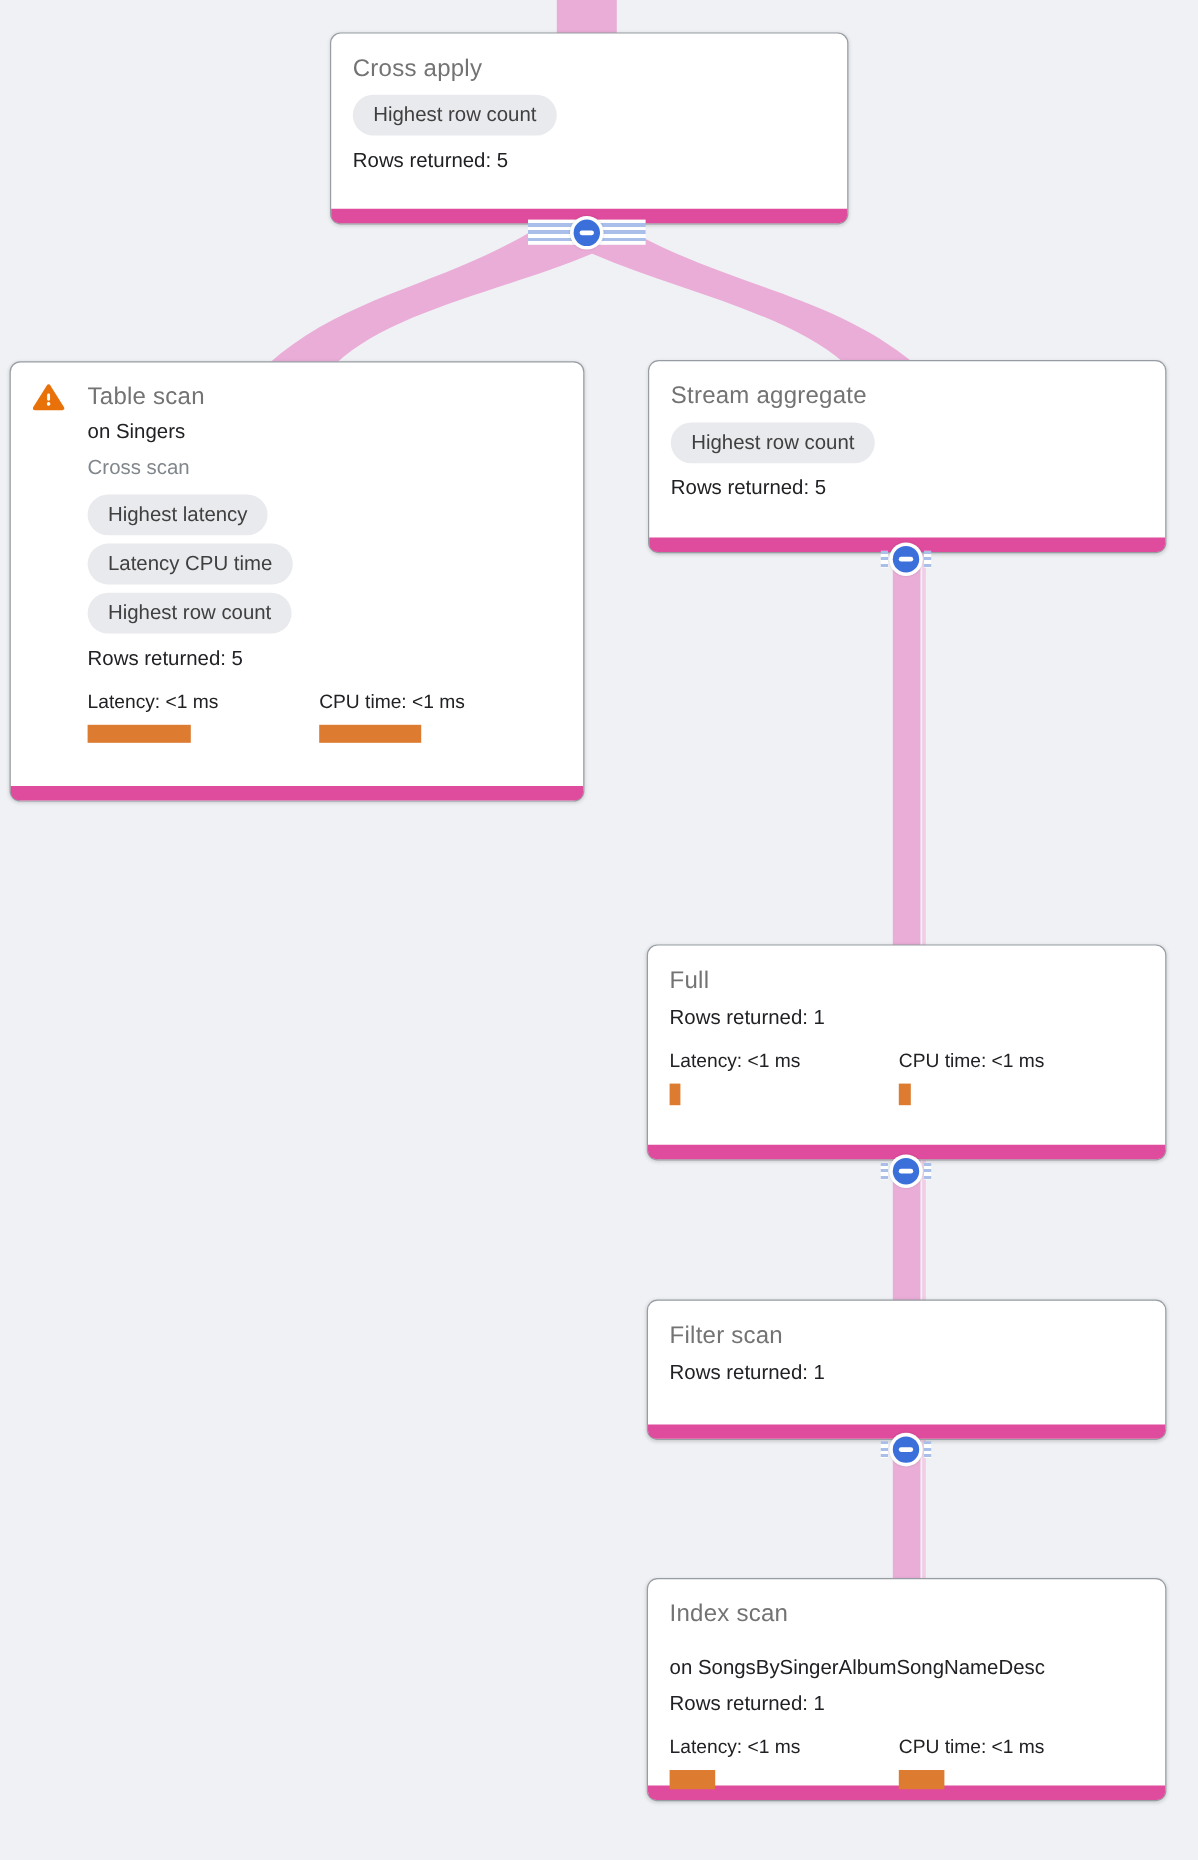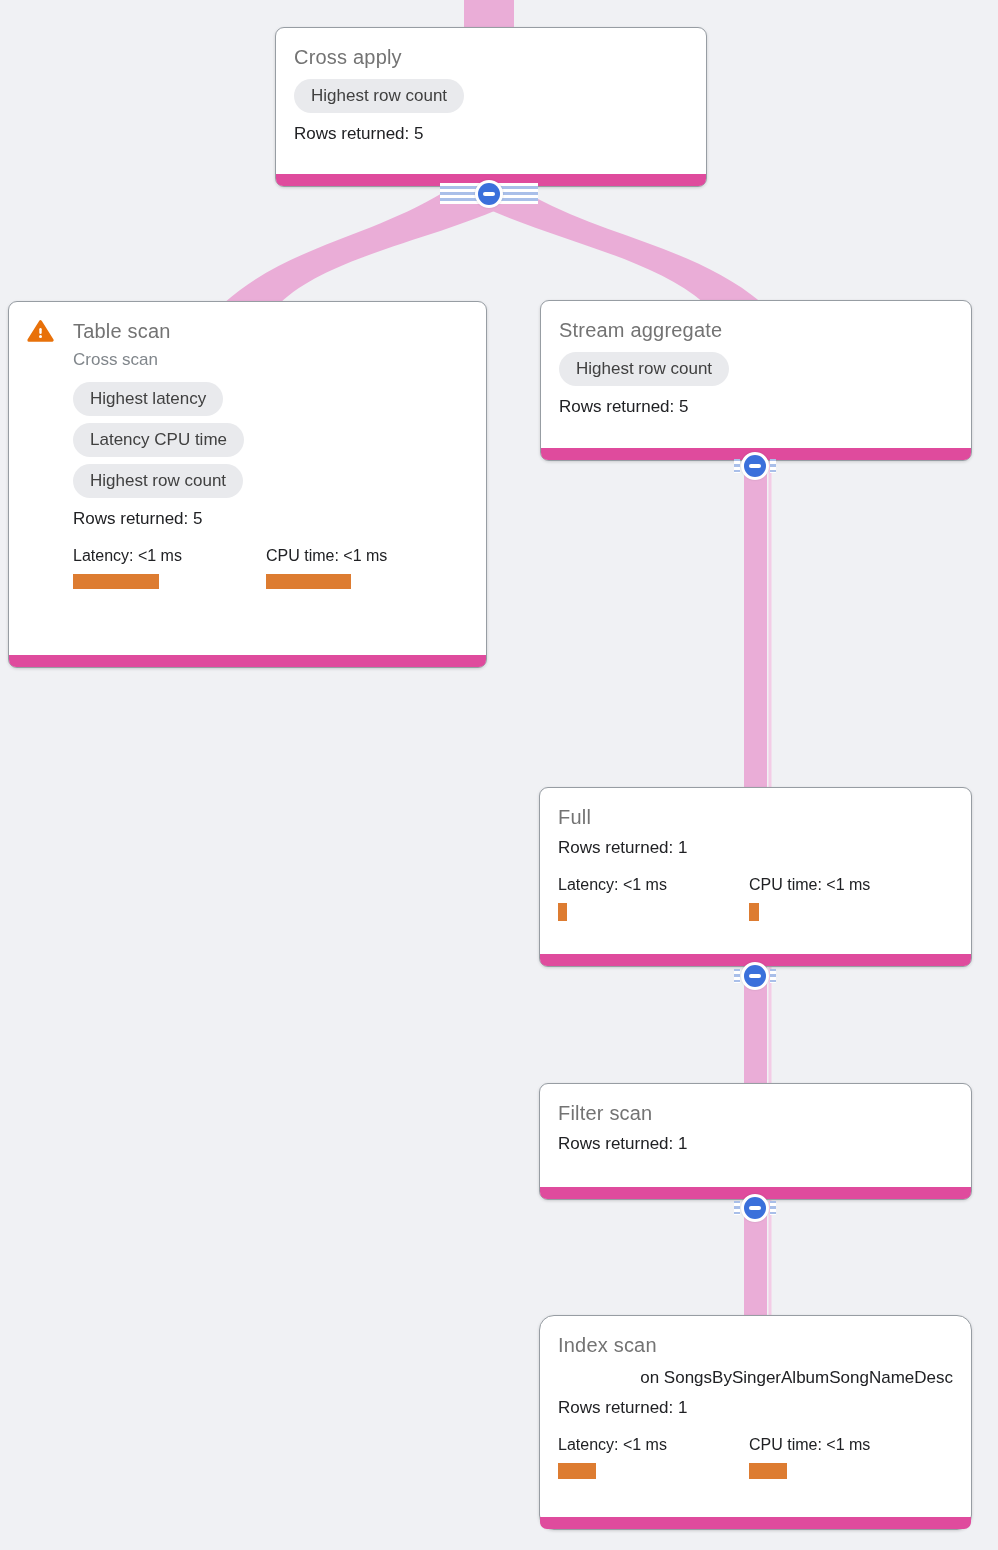--- a/index.html
+++ b/index.html
@@ -97,20 +97,21 @@
   <div class="content">
     <div class="title-row">
       <svg class="warn-icon" viewBox="0 0 27 24">
         <path d="M13.5 2.8 L25 21.2 H2 Z" fill="#E8710A" stroke="#E8710A" stroke-width="3.2" stroke-linejoin="round"></path>
         <rect x="12.3" y="9" width="2.4" height="6" rx="1.2" fill="#fff"></rect>
         <circle cx="13.5" cy="17.6" r="1.5" fill="#fff"></circle>
       </svg>
       <div class="title">Table scan</div>
     </div>
     <div class="indent">
+      <div class="sub">on Singers</div>
       <div class="sub muted">Cross scan</div>
       <div class="badge-stack">
         <div><span class="badge">Highest latency</span></div>
         <div><span class="badge">Latency CPU time</span></div>
         <div><span class="badge">Highest row count</span></div>
       </div>
       <div class="rows">Rows returned: 5</div>
       <div class="metrics">
         <div class="metric">
           <div class="metric-label">Latency: &lt;1 ms</div>
@@ -154,24 +155,24 @@
 </div>
 
 <div class="node" style="left:539px;top:1083px;width:433px;height:117px;">
   <div class="content">
     <div class="title">Filter scan</div>
     <div class="rows" style="margin-top:2px;">Rows returned: 1</div>
   </div>
   <div class="node-bar"></div>
 </div>
 
-<div class="node" style="left:539px;top:1315px;width:433px;height:215px;border-radius:15px;">
+<div class="node" style="left:539px;top:1315px;width:433px;height:186px;">
   <div class="content">
     <div class="title">Index scan</div>
-    <div class="sub" style="margin-top:4px;text-align:right;">on SongsBySingerAlbumSongNameDesc</div>
+    <div class="sub" style="margin-top:16px;">on SongsBySingerAlbumSongNameDesc</div>
     <div class="rows" style="margin-top:0;">Rows returned: 1</div>
     <div class="metrics">
       <div class="metric" style="width:191px;">
         <div class="metric-label">Latency: &lt;1 ms</div>
         <div class="mbar" style="width: 38px; height: 16px;"></div>
       </div>
       <div class="metric">
         <div class="metric-label">CPU time: &lt;1 ms</div>
         <div class="mbar" style="width: 38px; height: 16px;"></div>
       </div>

